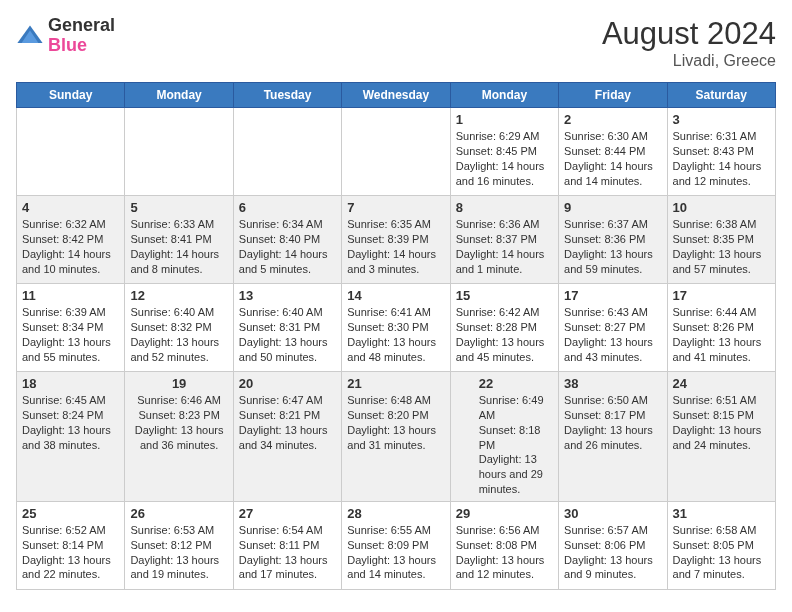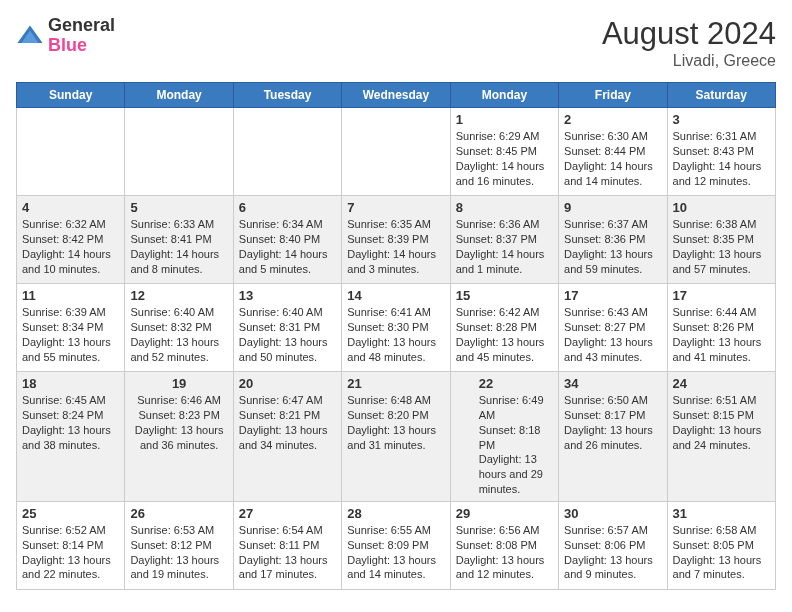--- a/index.html
+++ b/index.html
@@ -225,21 +225,21 @@
         </td>
         <td style="background: rgb(240, 240, 240);">
           <span class="day-num">21</span>
           <div class="day-info">Sunrise: 6:48 AM<br>Sunset: 8:20 PM<br>Daylight: 13 hours and 31 minutes.</div>
         </td>
         <td style="background: rgb(240, 240, 240); padding-left: 28px;">
           <span class="day-num">22</span>
           <div class="day-info">Sunrise: 6:49 AM<br>Sunset: 8:18 PM<br>Daylight: 13 hours and 29 minutes.</div>
         </td>
         <td style="background: rgb(240, 240, 240);">
-          <span class="day-num">34</span>
+          <span class="day-num">38</span>
           <div class="day-info">Sunrise: 6:50 AM<br>Sunset: 8:17 PM<br>Daylight: 13 hours and 26 minutes.</div>
         </td>
         <td style="background: rgb(240, 240, 240);">
           <span class="day-num">24</span>
           <div class="day-info">Sunrise: 6:51 AM<br>Sunset: 8:15 PM<br>Daylight: 13 hours and 24 minutes.</div>
         </td>
       </tr>
       <tr>
         <td>
           <span class="day-num">25</span>

